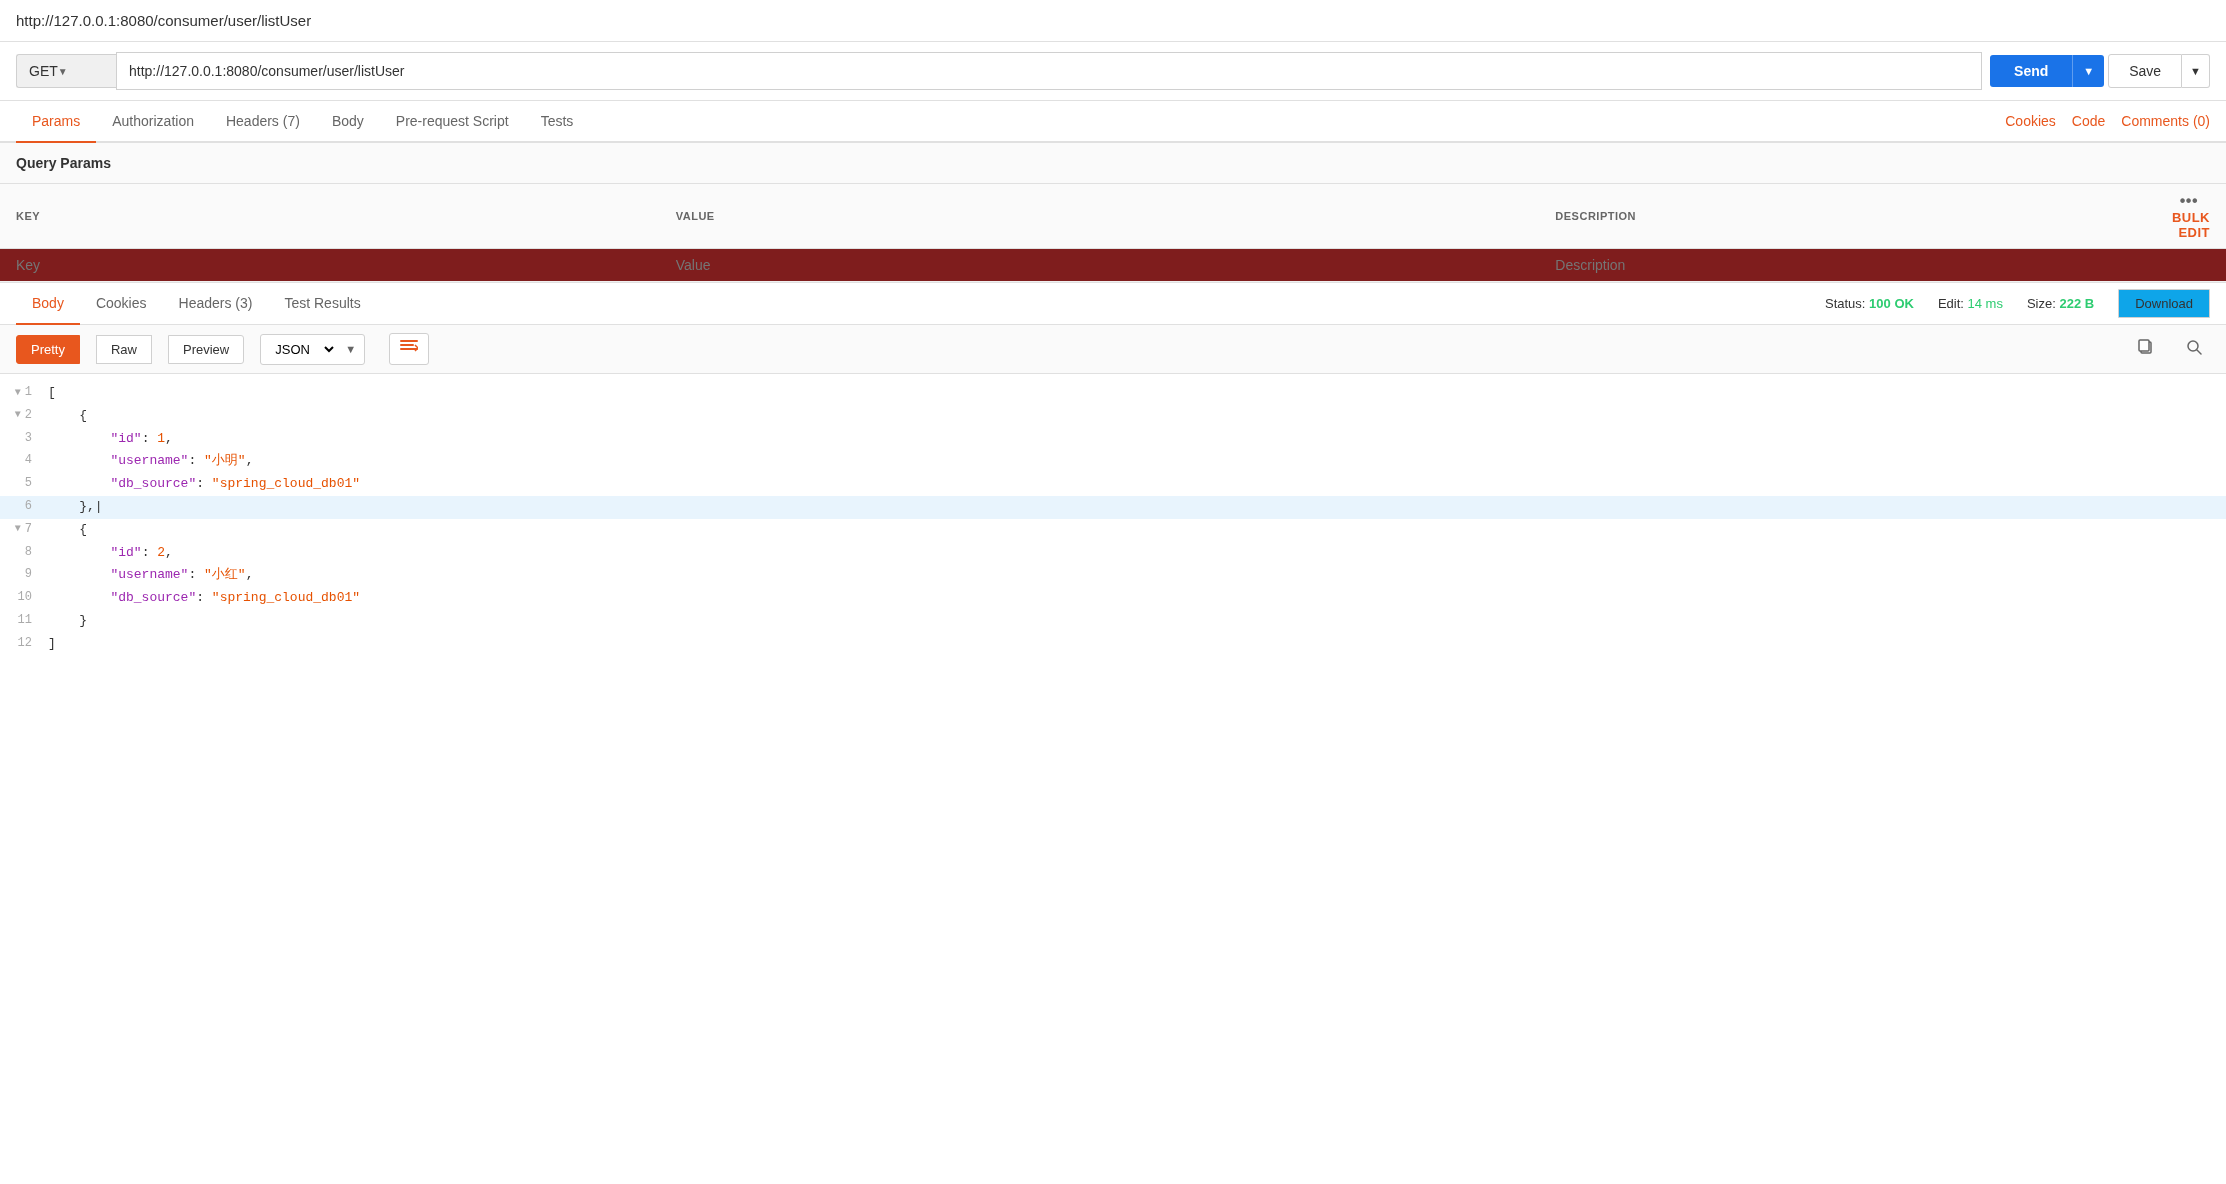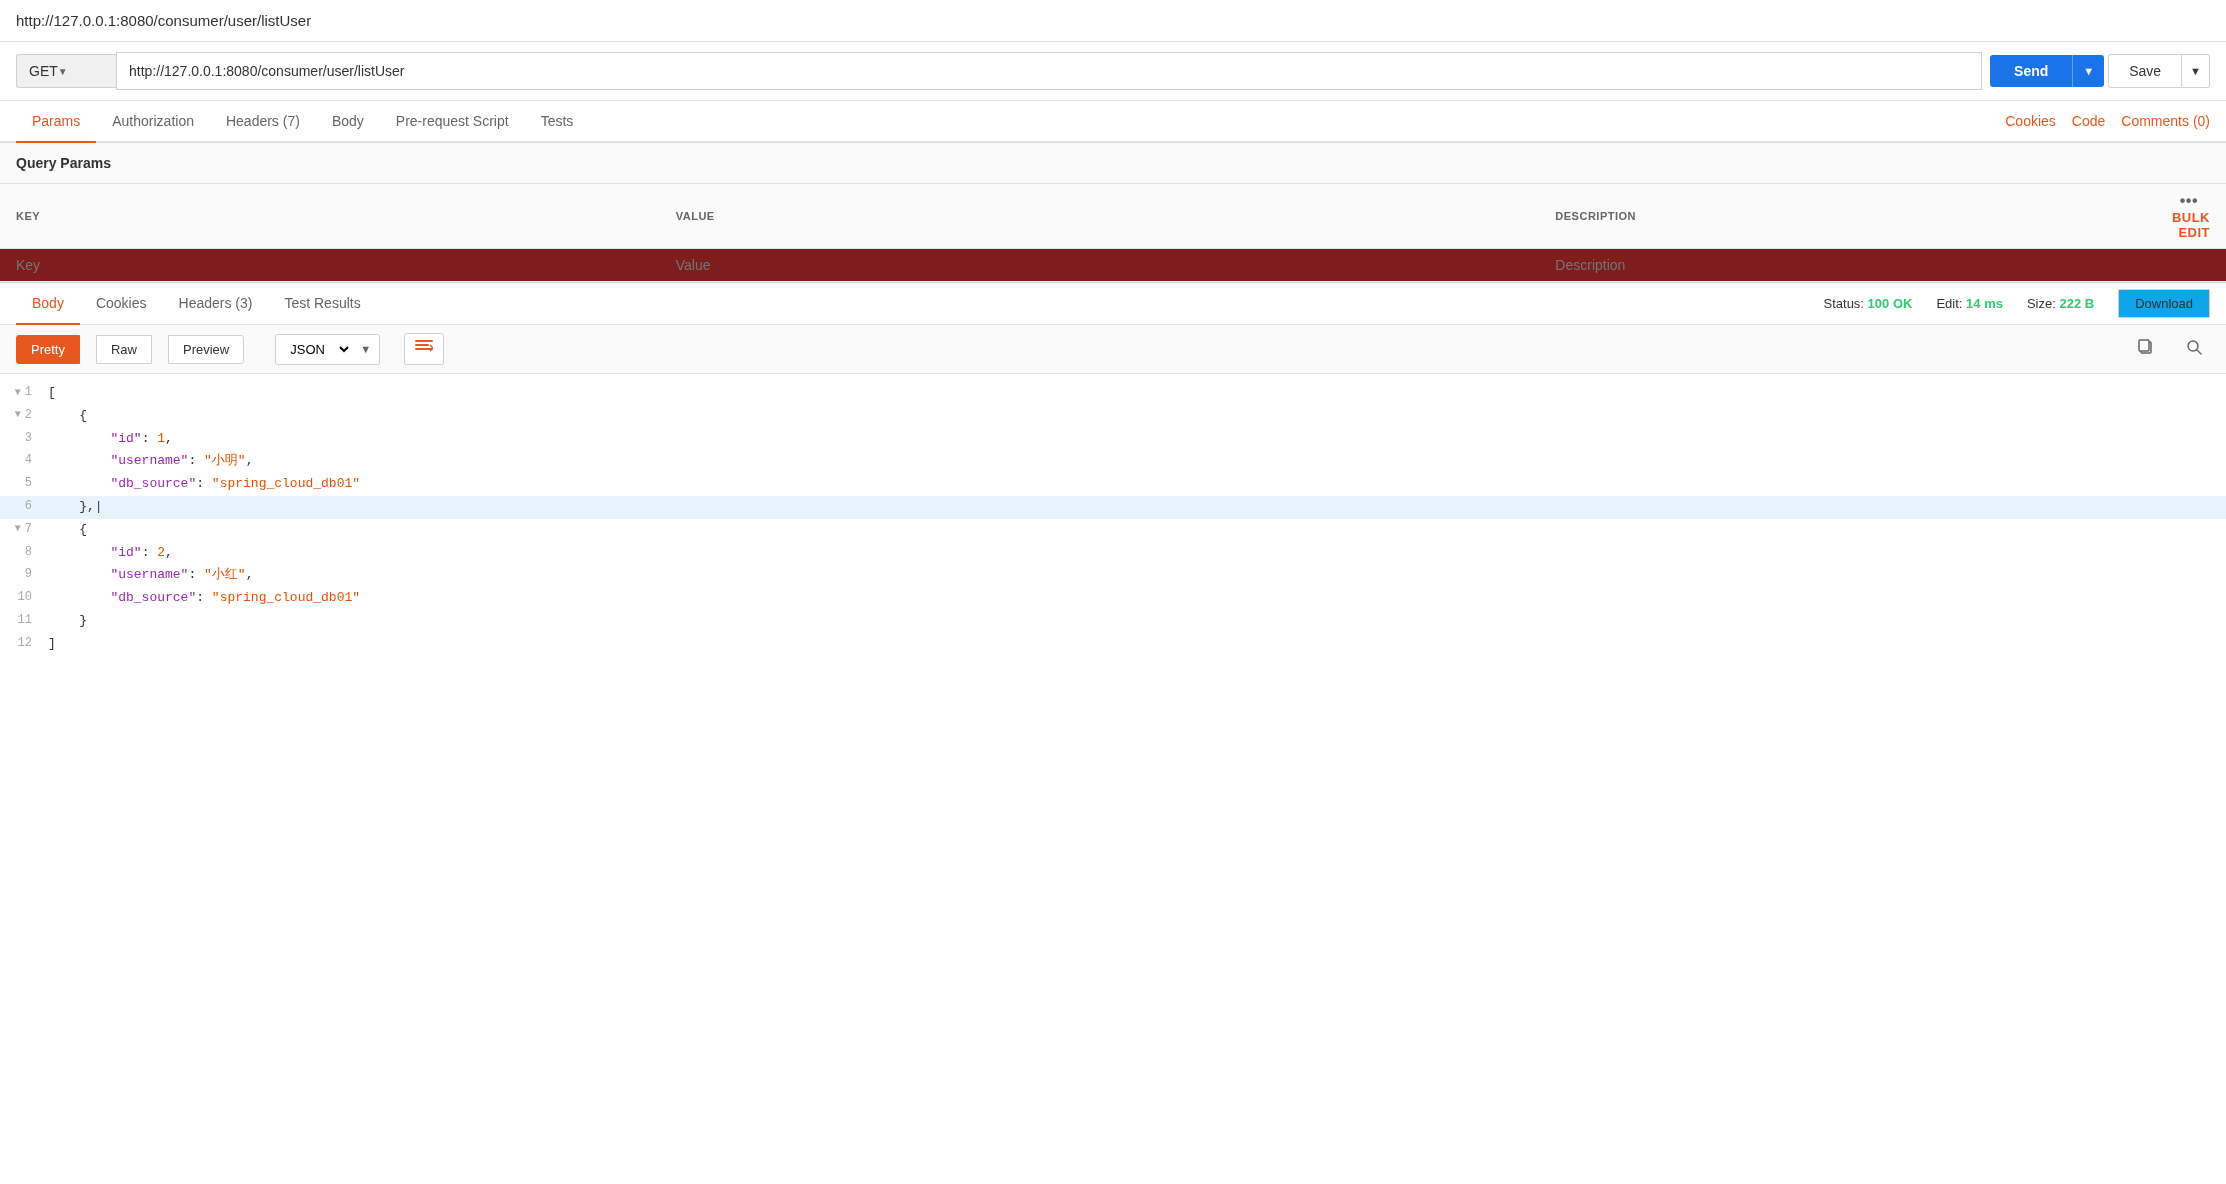--- a/index.html
+++ b/index.html
@@ -235,21 +235,21 @@
     }
 
     .response-status-bar {
       display: flex;
       align-items: center;
       gap: 24px;
       margin-left: auto;
       font-size: 13px;
     }
     .status-ok { color: #2ecc71; font-weight: 600; }
-    .status-time { color: #2ecc71; font-weight: 700; }
+    .status-time { color: #2ecc71; font-weight: 400; }
     .status-size { color: #2ecc71; font-weight: 600; }
     .download-btn {
       background: #0ea5e9;
       border: 1px solid #d0d0d0;
       padding: 6px 16px;
       font-size: 13px;
       cursor: pointer;
       border-radius: 1px;
       color: #333;
     }
@@ -279,21 +279,21 @@
       color: #fff;
       border-color: #e8571e;
     }
 
     .format-select-wrapper {
       display: flex;
       align-items: center;
       border: 1px solid #d0d0d0;
       border-radius: 3px;
       background: #fff;
-      margin-left: 15px;
+      margin-left: 0;
     }
     .format-select {
       padding: 6px 10px;
       border: none;
       font-size: 13px;
       background: transparent;
       cursor: pointer;
       outline: none;
     }
     .format-select-arrow {

